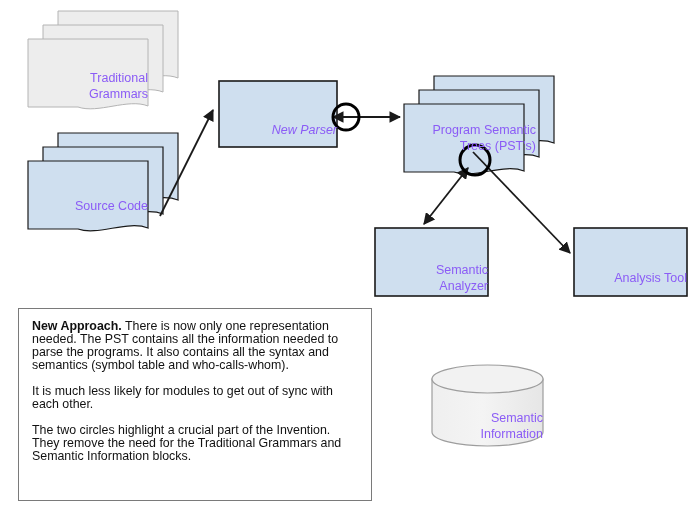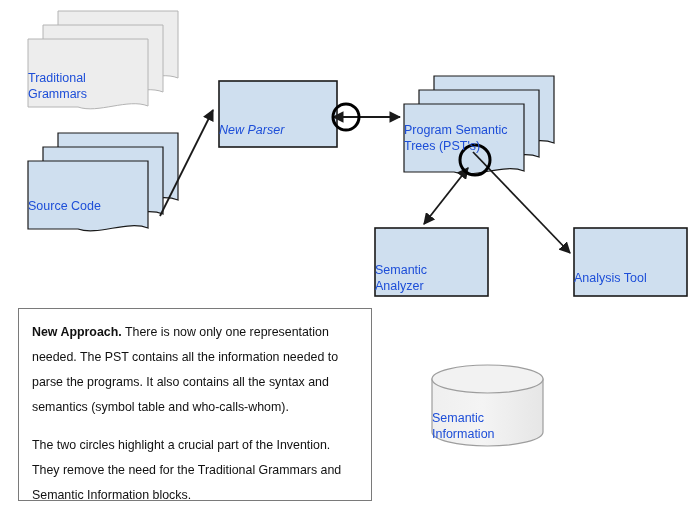--- a/index.html
+++ b/index.html
@@ -17,44 +17,44 @@
   }
   #diagram-canvas {
     position: absolute;
     left: 0;
     top: 0;
     width: 699px;
     height: 523px;
   }
   .node-label {
     position: absolute;
-    text-align: left;
+    text-align: right;
     font-family: "Liberation Sans", sans-serif;
     font-size: 12.5px;
     line-height: 16px;
-    color: #1d4ed8;
+    color: #8b5cf6;
     pointer-events: none;
     white-space: pre-line;
   }
   #notes-box {
     position: absolute;
     left: 18px;
     top: 308px;
     width: 354px;
     height: 193px;
     border: 1px solid #7a7a7a;
     background: #ffffff;
     box-sizing: border-box;
     padding: 11px 13px 0 13px;
   }
   #notes-box p {
     margin: 0 0 13px 0;
     font-family: "Liberation Sans", sans-serif;
     font-size: 12.4px;
-    line-height: 25px;
+    line-height: 13px;
     color: #111111;
   }
   #notes-box p:last-child {
     margin-bottom: 0;
   }
   .strong-lead {
     font-weight: bold;
   }
 </style>
 </head>
@@ -161,14 +161,15 @@
   <span>Analysis Tool</span>
 </div>
 
 <div class="node-label" style="left:432px; top:394px; width:111px;">
   <span class="muted">Semantic
 Information</span>
 </div>
 
 <div id="notes-box">
   <p><span class="strong-lead">New Approach.</span><span> There is now only one representation needed. The PST contains all the information needed to parse the programs. It also contains all the syntax and semantics (symbol table and who-calls-whom).</span></p>
+  <p>It is much less likely for modules to get out of sync with each other.</p>
   <p>The two circles highlight a crucial part of the Invention. They remove the need for the Traditional Grammars and Semantic Information blocks.</p>
 </div>
 
 </body></html>

